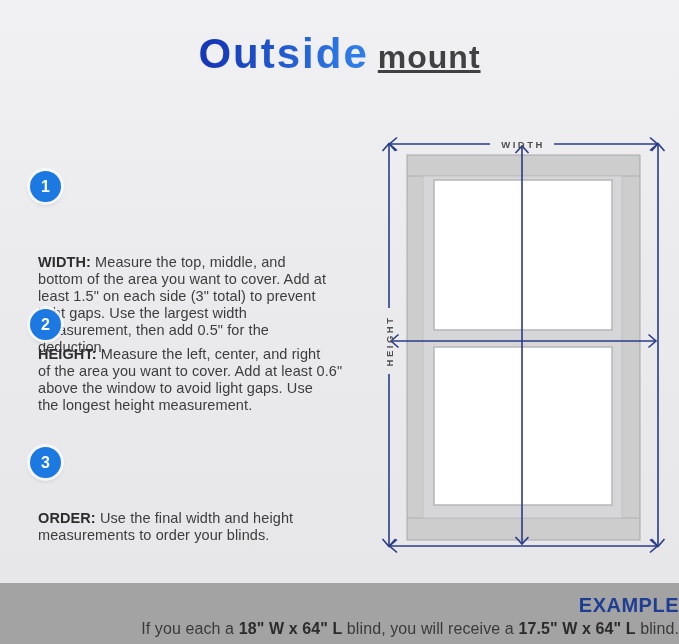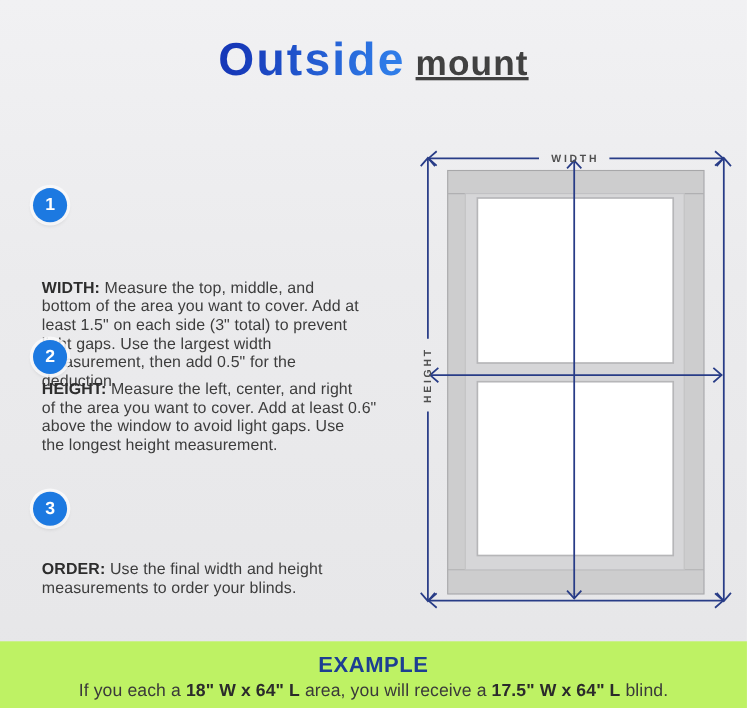--- a/index.html
+++ b/index.html
@@ -53,21 +53,21 @@
   .sash { fill: var(--sash-gray); stroke: #c2c2c4; stroke-width: 1; }
   .pane { fill: var(--pane-white); stroke: #b6b6b8; stroke-width: 1.5; }
   .dlabel {
     fill: var(--label-gray); font-size: 9.5px; font-weight: 700;
     letter-spacing: 2.5px; font-family: "Liberation Sans", sans-serif;
   }
 
   
   .example {
     position: absolute; left: 0; top: 583px; width: 679px; height: 61px;
-    background: #bef264; text-align: center;
+    background: #a3a3a3; text-align: right;
   }
   .ex-head {
     margin-top: 11px; font-size: 20px; font-weight: 700;
     color: var(--heading-navy); letter-spacing: 0.5px;
   }
   .ex-body { margin-top: 3px; font-size: 16px; color: #3a3a3a; letter-spacing: 0.1px; }
   .ex-body b { color: #2b2b2b; font-weight: 700; }
 </style>
 </head>
 <body>
@@ -137,16 +137,16 @@
       <path class="nline" d="M20.5 208.5 L13 215 L20.5 221.5"></path>
       <path class="nline" d="M270.5 208.5 L278 215 L270.5 221.5"></path>
 
       <text class="dlabel" x="145" y="21.5" text-anchor="middle">WIDTH</text>
       <text class="dlabel" x="11" y="215" text-anchor="middle" dominant-baseline="central" transform="rotate(-90 11 215)">HEIGHT</text>
     </g>
   </svg>
 
   <footer class="example">
     <div class="ex-head">EXAMPLE</div>
-    <p class="ex-body"><span>If you each a </span><b>18" W x 64" L</b><span> area, you will receive a </span><b>17.5" W x 64" L</b><span> blind.</span></p>
+    <p class="ex-body"><span>If you each a </span><b>18" W x 64" L</b><span> blind, you will receive a </span><b>17.5" W x 64" L</b><span> blind.</span></p>
   </footer>
 
 </div>
 
 </body></html>

